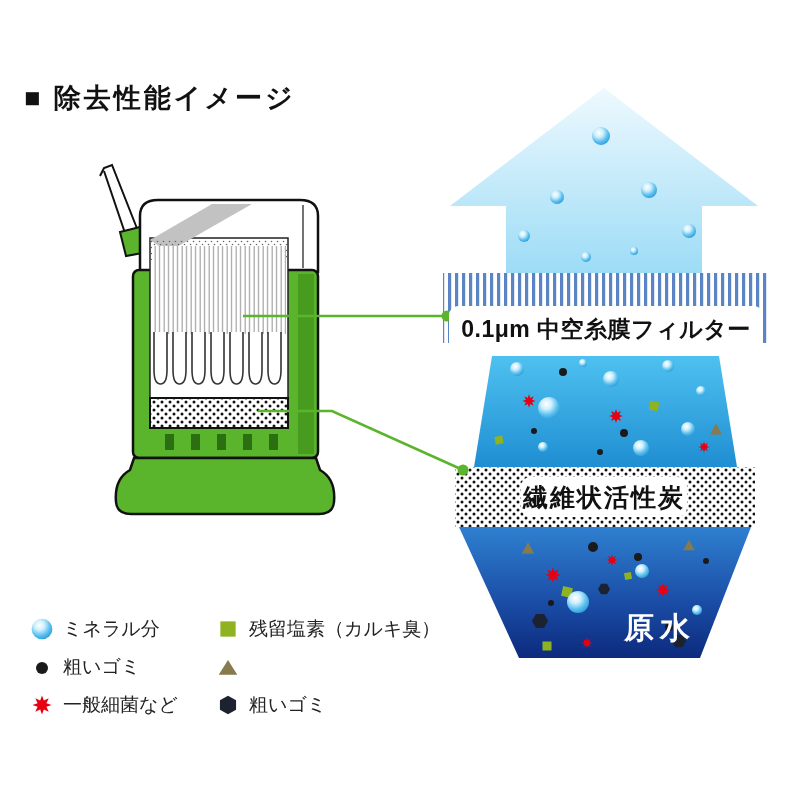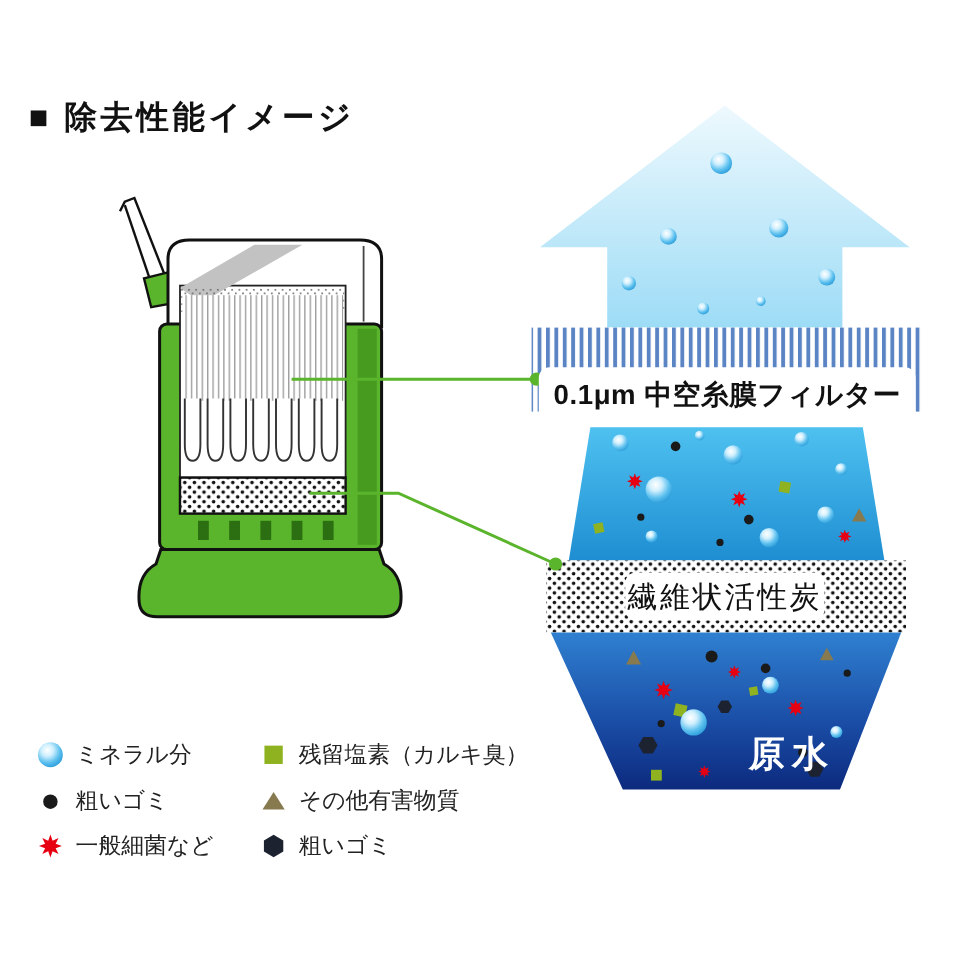--- a/index.html
+++ b/index.html
@@ -13,21 +13,21 @@
     font-size:27px;font-weight:bold;color:#111;letter-spacing:3px;
   }
   .membrane-label{
     position:absolute;left:449px;top:306px;width:314px;height:46px;
     background:#fff;border-radius:9px;display:flex;align-items:center;justify-content:center;
     font-size:23px;font-weight:bold;color:#111;letter-spacing:0.5px;
   }
   .carbon-label{
     position:absolute;left:521px;top:477px;width:166px;height:40px;
     background:#fff;border-radius:9px;display:flex;align-items:center;justify-content:center;
-    font-size:25px;font-weight:normal;color:#111;letter-spacing:2px;
+    font-size:25px;font-weight:bold;color:#111;letter-spacing:2px;
   }
   .raw-water-label{
     position:absolute;left:560px;top:608px;width:136px;text-align:right;
     font-size:30px;font-weight:bold;color:#ffffff;letter-spacing:6px;
   }
   .legend{
     position:absolute;left:30px;top:616px;
     display:grid;grid-template-columns:182px 260px;row-gap:12px;column-gap:4px;
   }
   .legend-item{display:flex;align-items:center;gap:9px;font-size:19px;color:#222;}
@@ -212,21 +212,20 @@
     <div class="legend-item">
       <svg viewBox="0 0 22 22">
         <circle cx="11" cy="12" r="5.5" fill="#1a1a1a"></circle>
       </svg>
       <span>粗いゴミ</span>
     </div>
     <div class="legend-item">
       <svg viewBox="0 0 22 22">
         <polygon points="11,4.5 19.5,18 2.5,18" fill="#877a4e"></polygon>
       </svg>
-      <span>その他有害物質</span>
     </div>
     <div class="legend-item">
       <svg viewBox="0 0 22 22">
         <use href="#burst" transform="translate(11,11) scale(1.25)" fill="#e60012"></use>
       </svg>
       <span>一般細菌など</span>
     </div>
     <div class="legend-item">
       <svg viewBox="0 0 22 22">
         <polygon points="11,2.5 18.4,6.75 18.4,15.25 11,19.5 3.6,15.25 3.6,6.75" fill="#1d2230"></polygon>

